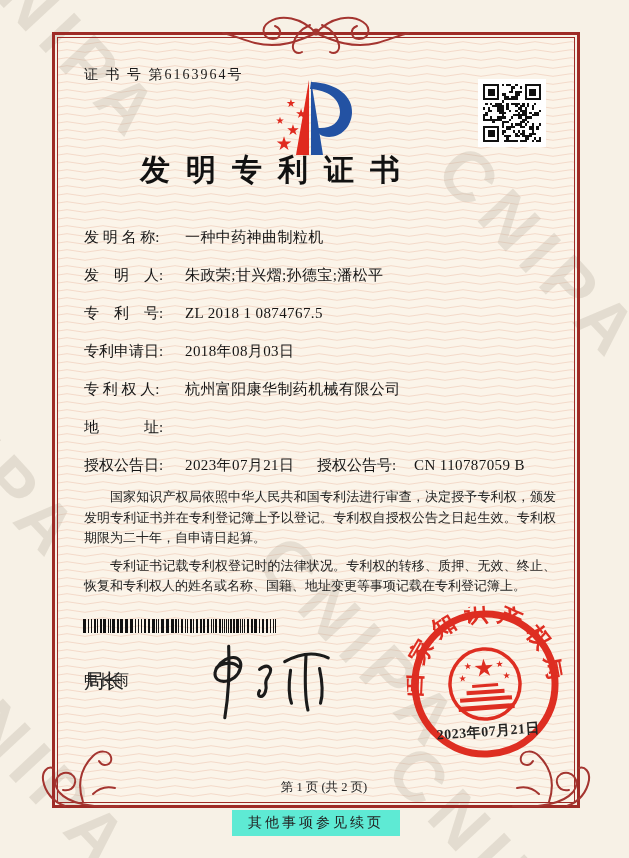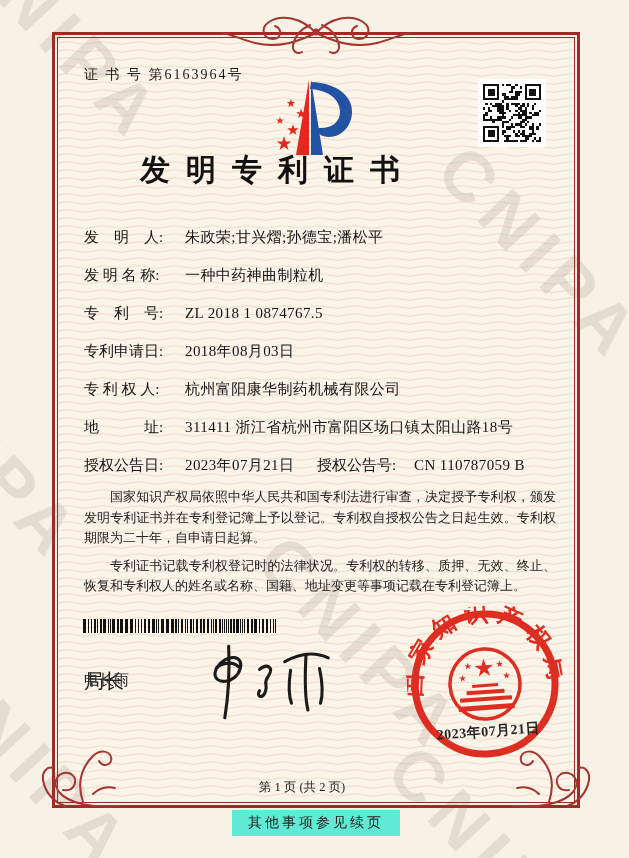--- a/index.html
+++ b/index.html
@@ -38,21 +38,21 @@
   .flabel2{flex:none;width:97px;white-space:pre;}
   .fvalue{white-space:pre;letter-spacing:0.4px;}
   .fvalue.fixed{flex:none;width:132px;}
   .paras{position:absolute;left:84px;top:487px;width:480px;font-size:13px;line-height:20.5px;color:#222;text-align:justify;}
   .paras p{margin:0 8px 7px 0;text-indent:2em;}
   .barcode{position:absolute;left:83px;top:619px;width:196px;height:14px;}
   .sig-title{position:absolute;left:84px;top:668px;font-size:20px;font-family:"Liberation Sans","DejaVu Sans",sans-serif;color:#222;}
   .sig-name{position:absolute;left:84px;top:671px;font-size:15px;font-family:"Liberation Sans","DejaVu Sans",sans-serif;color:#222;}
   .sig{position:absolute;left:190px;top:638px;width:145px;height:88px;}
   .seal{position:absolute;left:407px;top:606px;width:156px;height:156px;z-index:6;transform:rotate(-4deg);opacity:0.95;}
-  .page-no{position:absolute;left:38px;top:779px;width:528px;text-align:center;font-size:12.5px;color:#222;}
+  .page-no{position:absolute;left:60px;top:779px;width:528px;text-align:center;font-size:12.5px;color:#222;}
   .note-wrap{position:absolute;left:52px;top:810px;width:528px;text-align:center;}
   .note{display:inline-block;background:#5eead4;padding:4px 16px;font-size:14px;letter-spacing:3px;color:#222;}
 </style>
 </head>
 <body>
 
 <div class="page">
 
   <div class="frame-bg">
     <svg id="waves" width="516" height="764">
@@ -410,42 +410,41 @@
           <rect x="21" y="24" width="1" height="1" fill="#111"></rect>
           <rect x="23" y="24" width="1" height="1" fill="#111"></rect>
           <rect x="24" y="24" width="1" height="1" fill="#111"></rect>
         </svg>
     </div>
 
     <div class="title">发明专利证书</div>
 
     <div class="fields">
       <div class="row">
+        <span class="flabel">发 明 名 称:</span>
+        <span class="fvalue">一种中药神曲制粒机</span>
+      </div>
+      <div class="row">
         <span class="flabel">发　明　人:</span>
         <span class="fvalue">朱政荣;甘兴熠;孙德宝;潘松平</span>
       </div>
       <div class="row">
-        <span class="flabel">发 明 名 称:</span>
-        <span class="fvalue">一种中药神曲制粒机</span>
-      </div>
-      <div class="row">
         <span class="flabel">专　利　号:</span>
         <span class="fvalue">ZL 2018 1 0874767.5</span>
       </div>
       <div class="row">
         <span class="flabel">专利申请日:</span>
         <span class="fvalue">2018年08月03日</span>
       </div>
       <div class="row">
         <span class="flabel">专 利 权 人:</span>
         <span class="fvalue">杭州富阳康华制药机械有限公司</span>
       </div>
       <div class="row">
         <span class="flabel">地　　　址:</span>
-        <span class="fvalue">311411 浙江省杭州市富阳区场口镇太阳山路18号</span>
       </div>
       <div class="row">
         <span class="flabel">授权公告日:</span>
         <span class="fvalue fixed">2023年07月21日</span>
         <span class="flabel2">授权公告号:</span>
         <span class="fvalue">CN 110787059 B</span>
       </div>
     </div>
 
     <div class="paras">

